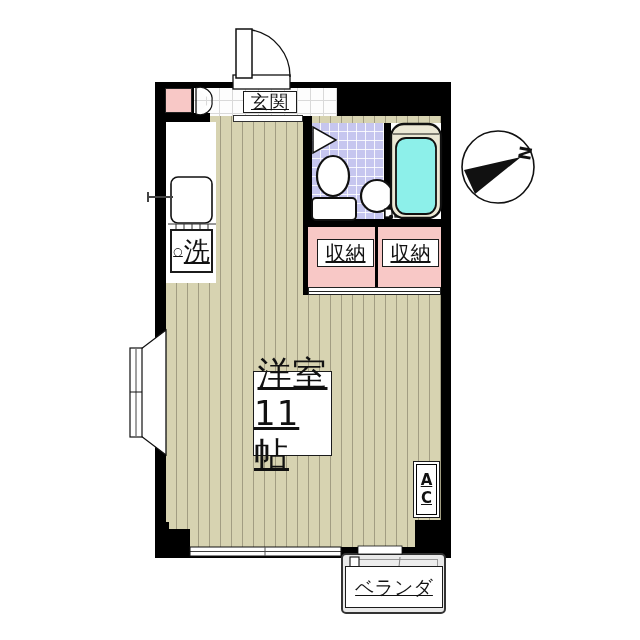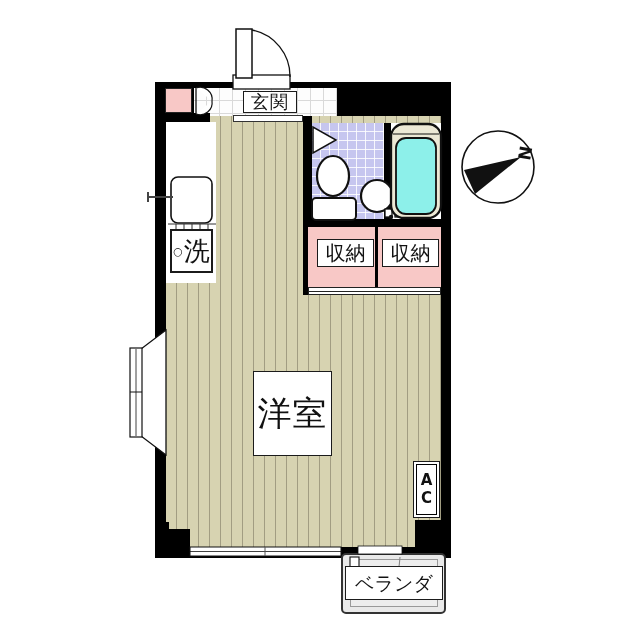--- a/index.html
+++ b/index.html
@@ -38,30 +38,30 @@
   .veranda{left:341px;top:553px;width:105px;height:61px;background:#e9e9e9;
         border:2px solid #333;border-radius:5px;}
   .veranda-inner{left:350px;top:559px;width:88px;height:48px;background:#ededed;border:1px solid #999;}
 
   
   .overlay{left:0;top:0;width:640px;height:640px;pointer-events:none;}
 
   
   .lbl{position:absolute;background:#fff;border:1px solid #1b1b1b;color:#111;
        display:flex;align-items:center;justify-content:center;line-height:1;
-       font-family:"DejaVu Sans",sans-serif;font-weight:500;}
+       font-family:"DejaVu Sans",sans-serif;font-weight:500;text-decoration:underline;}
   .lbl-genkan{left:243px;top:91px;width:54px;height:22px;font-size:18px;letter-spacing:1px;}
   .lbl-sen{left:170px;top:229px;width:43px;height:44px;border-width:2px;gap:1px;}
   .lbl-sen .circ{font-size:11px;}
   .lbl-sen .kanji{font-size:26px;}
   .lbl-shuno1{left:317px;top:239px;width:57px;height:28px;font-size:20px;}
   .lbl-shuno2{left:382px;top:239px;width:57px;height:28px;font-size:20px;}
   .lbl-room{left:253px;top:371px;width:79px;height:85px;flex-direction:column;
             font-size:34px;line-height:1.18;letter-spacing:1px;}
-  .lbl-veranda{left:345px;top:566px;width:98px;height:34px;font-size:19px;}
+  .lbl-veranda{left:345px;top:566px;width:98px;height:42px;font-size:19px;}
   .lbl-ac{left:413px;top:461px;width:27px;height:57px;padding:2px;}
   .lbl-ac .inner{width:100%;height:100%;border:1px solid #000;display:flex;flex-direction:column;
             align-items:center;justify-content:center;gap:3px;font-size:15px;font-weight:600;}
 </style>
 </head>
 <body>
 
 <div class="canvas">
 
   <div class="abs wall-main"></div>
@@ -166,20 +166,21 @@
   <div class="lbl lbl-sen">
     <span class="circ">○</span>
     <span class="kanji">洗</span>
   </div>
 
   <div class="lbl lbl-shuno1">収納</div>
   <div class="lbl lbl-shuno2">収納</div>
 
   <div class="lbl lbl-room">
     <span>洋室</span>
+    <span>11帖</span>
   </div>
 
   <div class="lbl lbl-ac">
     <div class="inner">
       <span>A</span>
       <span>C</span>
     </div>
   </div>
 
   <div class="lbl lbl-veranda">ベランダ</div>

